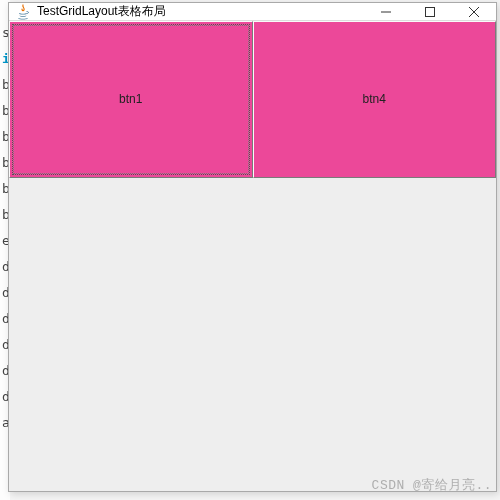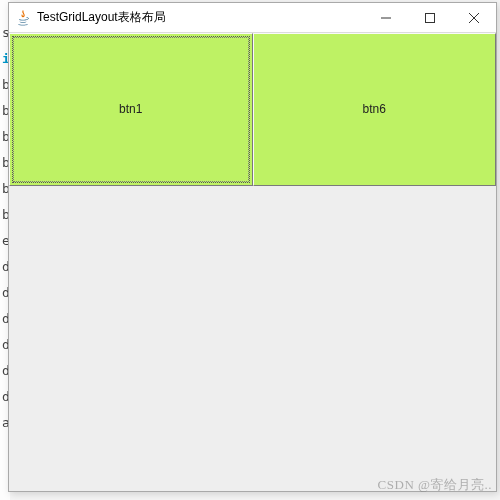--- a/index.html
+++ b/index.html
@@ -38,21 +38,21 @@
       top: 2px;
       width: 489px;
       height: 490px;
       background: #ffffff;
       border: 1px solid #a9a9a9;
       box-shadow: 2px 2px 8px rgba(0,0,0,0.15);
       display: flex;
       flex-direction: column;
     }
     .titlebar {
-      height: 30px;
+      height: 18px;
       background: #ffffff;
       border-bottom: 1px solid #dcdcdc;
       display: flex;
       align-items: center;
       padding-left: 6px;
     }
     .app-icon {
       width: 16px;
       height: 16px;
       margin-right: 6px;
@@ -79,21 +79,21 @@
     }
     .win-btn svg { width: 10px; height: 10px; }
     .content {
       flex: 1;
       display: grid;
       grid-template-columns: 1fr 1fr;
       grid-template-rows: 1fr 1fr 1fr;
       background: #eeeeee;
     }
     .jbtn {
-      background: #bef264;
+      background: #ec4899;
       border-top: 1px solid #fafafa;
       border-left: 1px solid #fafafa;
       border-right: 1px solid #7a7a7a;
       border-bottom: 1px solid #7a7a7a;
       display: flex;
       align-items: center;
       justify-content: center;
       color: #222;
       font-size: 12px;
       font-family: Dialog, Arial, sans-serif;
@@ -109,21 +109,21 @@
       inset:3px;
       border:1px dotted #777;
       pointer-events:none;
     }
     .watermark {
       position: absolute;
       right: 8px;
       bottom: 6px;
       color: rgba(120,120,120,0.55);
       font-size: 13px;
-      font-family: Liberation Serif, serif;
+      font-family: Liberation Mono, monospace;
       letter-spacing: 0.5px;
       pointer-events: none;
     }
   </style>
 </head>
 <body>
 
 <div class="editor-strip" id="editor-strip">
     <span></span>
     <span>s</span>
@@ -174,17 +174,17 @@
       <div class="win-btn">
         <svg viewBox="0 0 10 10">
             <line x1="0" y1="0" x2="10" y2="10" stroke="#333" stroke-width="1"></line>
             <line x1="10" y1="0" x2="0" y2="10" stroke="#333" stroke-width="1"></line>
           </svg>
       </div>
     </div>
   </div>
   <div class="content">
     <div class="jbtn focused">btn1</div>
-    <div class="jbtn">btn6</div>
+    <div class="jbtn">btn4</div>
   </div>
 </div>
 
 <div class="watermark">CSDN @寄给月亮..</div>
 
 </body></html>

